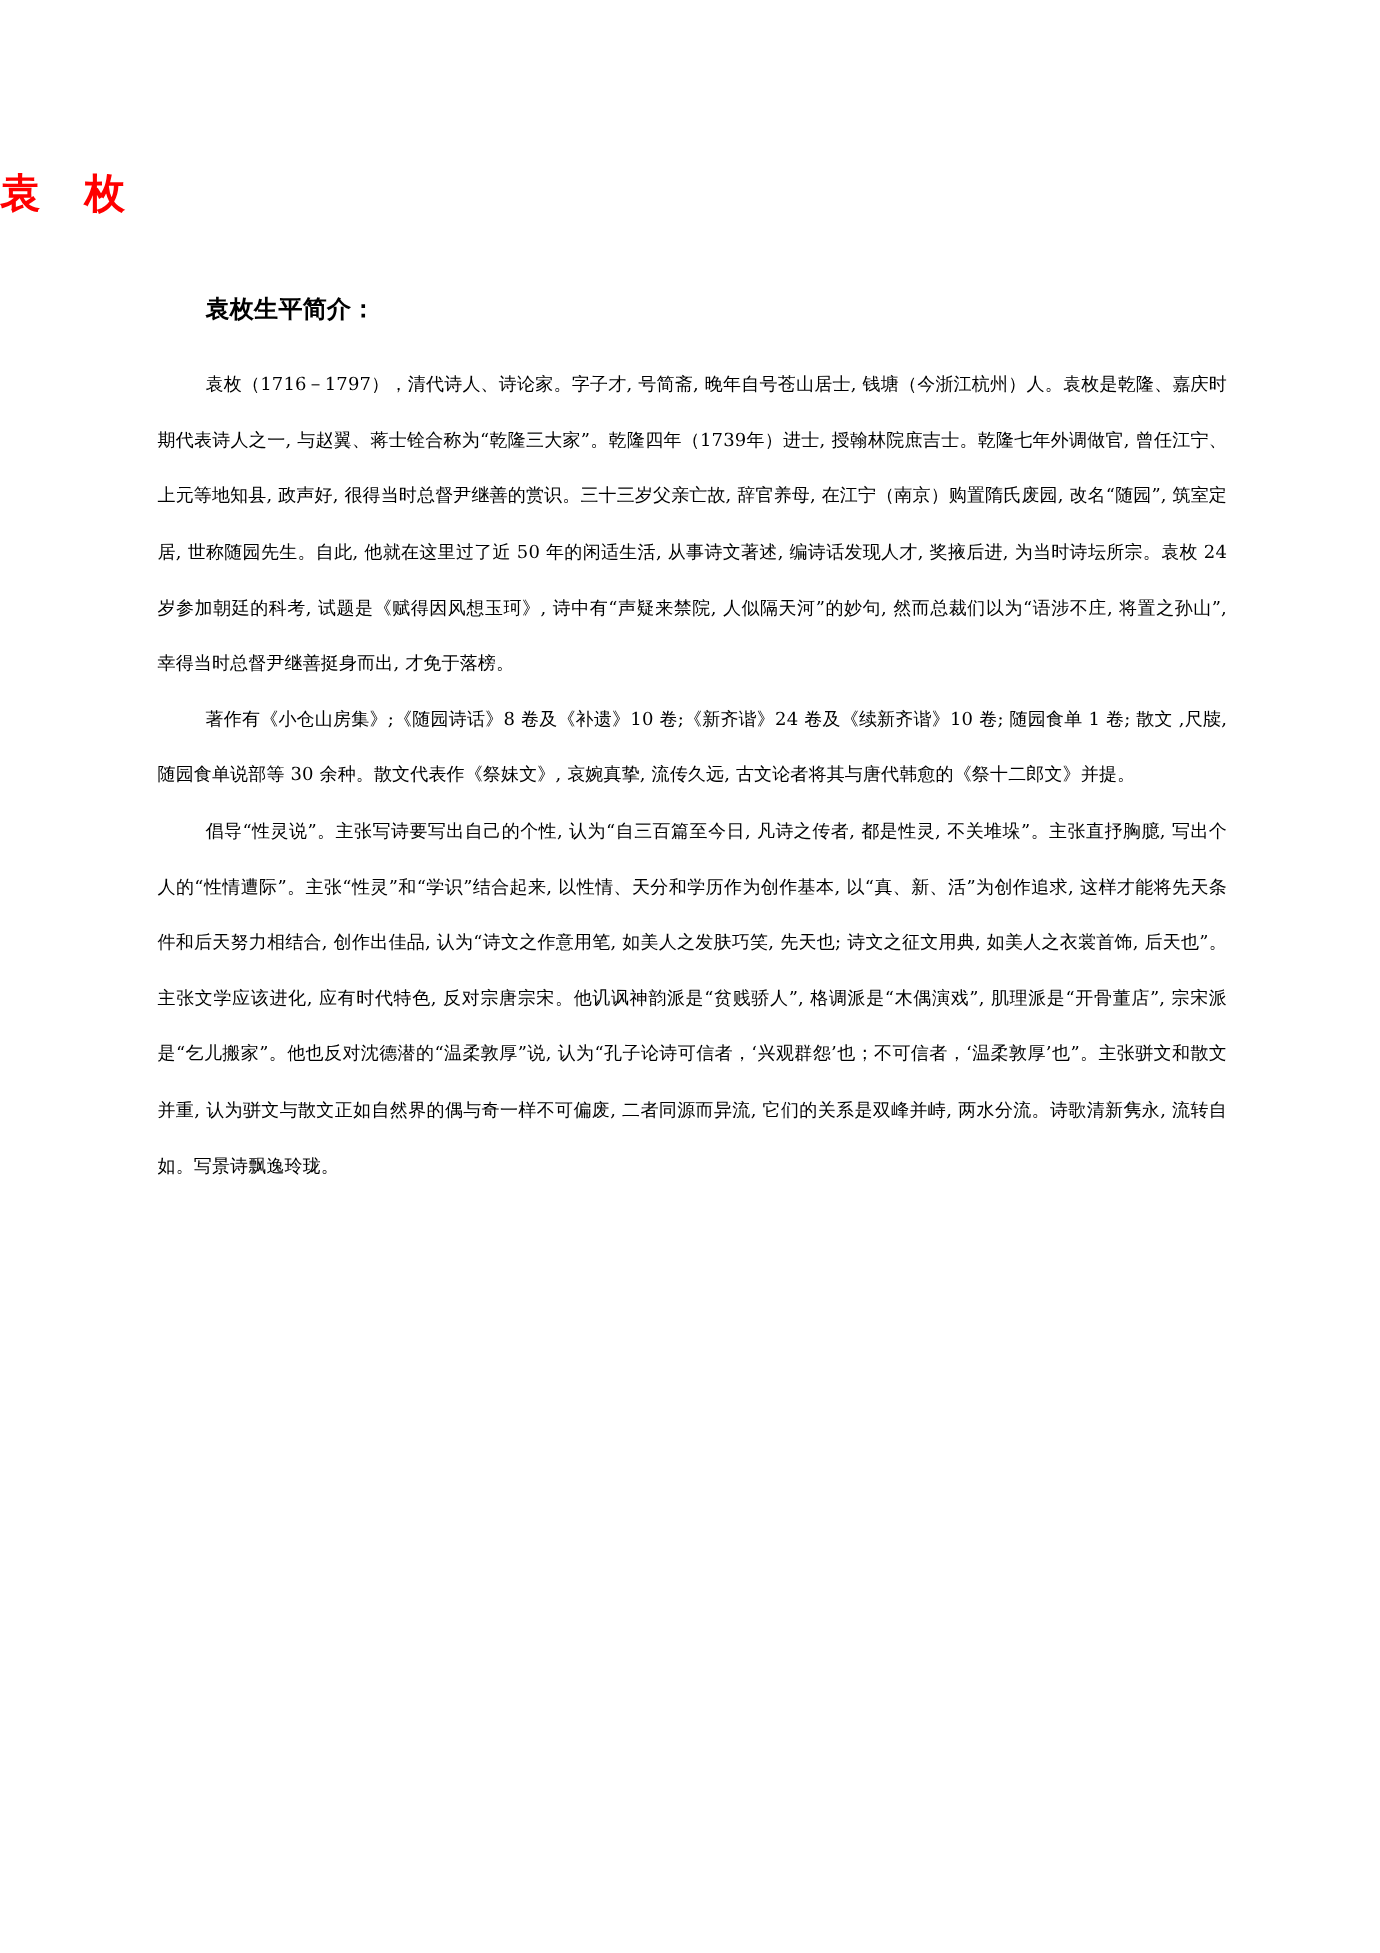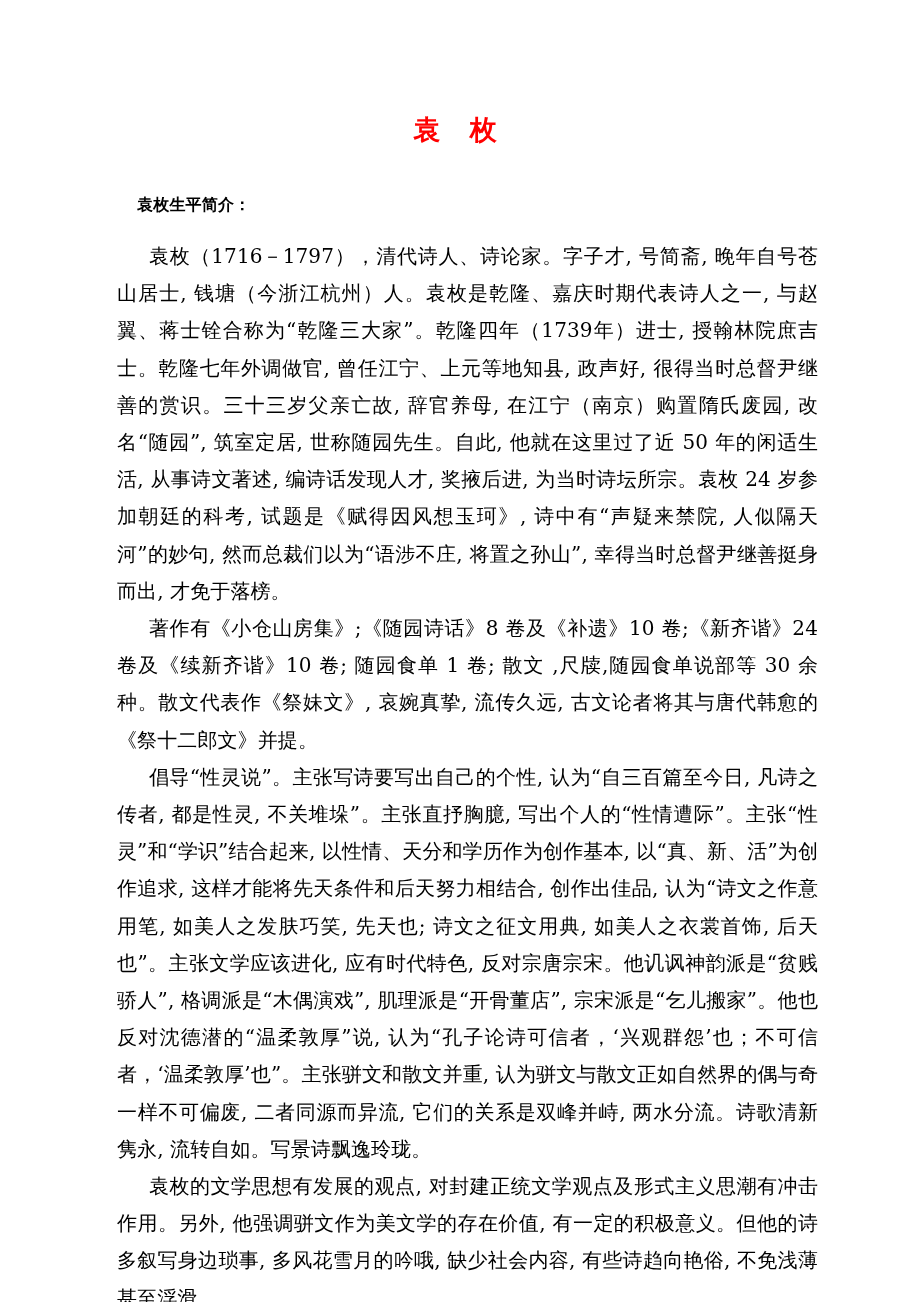--- a/index.html
+++ b/index.html
@@ -16,21 +16,21 @@
     -webkit-font-smoothing: antialiased;
   }
   .page {
     position: relative;
     width: 920px;
     height: 1302px;
     box-sizing: border-box;
     padding: 0;
   }
   .doc-title {
-    text-align: center;
+    text-align: left;
     color: #ff0000;
     font-size: 27px;
     font-weight: 700;
     letter-spacing: 10px;
     margin: 0;
     padding-top: 112px;
     line-height: 36px;
     font-family: "DejaVu Serif", "Liberation Serif", serif;
   }
   .body-block {
@@ -38,26 +38,26 @@
     padding-left: 105px;
     padding-right: 102px;
   }
   .section-heading {
     font-size: 16px;
     font-weight: 700;
     line-height: 37px;
     margin: 0 0 13px 0;
     text-indent: 32px;
     letter-spacing: 0.2px;
-    font-family: Liberation Mono, monospace;
+    font-family: Liberation Sans, sans-serif;
   }
   p.para {
-    font-size: 20px;
+    font-size: 12px;
     line-height: 37.2px;
-    margin: 0 0 0 12px;
+    margin: 0 0 0 0;
     text-indent: 32px;
     text-align: justify;
     text-justify: inter-ideograph;
     letter-spacing: 0.1px;
     word-break: break-all;
     font-family: "DejaVu Serif", "Liberation Serif", serif;
   }
 </style>
 </head>
 <body>
@@ -69,17 +69,16 @@
   <div class="body-block">
 
     <div class="section-heading">袁枚生平简介：</div>
 
     <p class="para">袁枚（1716－1797），清代诗人、诗论家。字子才, 号简斋, 晚年自号苍山居士, 钱塘（今浙江杭州）人。袁枚是乾隆、嘉庆时期代表诗人之一, 与赵翼、蒋士铨合称为“乾隆三大家”。乾隆四年（1739年）进士, 授翰林院庶吉士。乾隆七年外调做官, 曾任江宁、上元等地知县, 政声好, 很得当时总督尹继善的赏识。三十三岁父亲亡故, 辞官养母, 在江宁（南京）购置隋氏废园, 改名“随园”, 筑室定居, 世称随园先生。自此, 他就在这里过了近 50 年的闲适生活, 从事诗文著述, 编诗话发现人才, 奖掖后进, 为当时诗坛所宗。袁枚 24 岁参加朝廷的科考, 试题是《赋得因风想玉珂》, 诗中有“声疑来禁院, 人似隔天河”的妙句, 然而总裁们以为“语涉不庄, 将置之孙山”, 幸得当时总督尹继善挺身而出, 才免于落榜。</p>
 
     <p class="para">著作有《小仓山房集》;《随园诗话》8 卷及《补遗》10 卷;《新齐谐》24 卷及《续新齐谐》10 卷; 随园食单 1 卷; 散文 ,尺牍,随园食单说部等 30 余种。散文代表作《祭妹文》, 哀婉真挚, 流传久远, 古文论者将其与唐代韩愈的《祭十二郎文》并提。</p>
 
     <p class="para">倡导“性灵说”。主张写诗要写出自己的个性, 认为“自三百篇至今日, 凡诗之传者, 都是性灵, 不关堆垛”。主张直抒胸臆, 写出个人的“性情遭际”。主张“性灵”和“学识”结合起来, 以性情、天分和学历作为创作基本, 以“真、新、活”为创作追求, 这样才能将先天条件和后天努力相结合, 创作出佳品, 认为“诗文之作意用笔, 如美人之发肤巧笑, 先天也; 诗文之征文用典, 如美人之衣裳首饰, 后天也”。主张文学应该进化, 应有时代特色, 反对宗唐宗宋。他讥讽神韵派是“贫贱骄人”, 格调派是“木偶演戏”, 肌理派是“开骨董店”, 宗宋派是“乞儿搬家”。他也反对沈德潜的“温柔敦厚”说, 认为“孔子论诗可信者，‘兴观群怨’也；不可信者，‘温柔敦厚’也”。主张骈文和散文并重, 认为骈文与散文正如自然界的偶与奇一样不可偏废, 二者同源而异流, 它们的关系是双峰并峙, 两水分流。诗歌清新隽永, 流转自如。写景诗飘逸玲珑。</p>
 
-    <p class="para">袁枚的文学思想有发展的观点, 对封建正统文学观点及形式主义思潮有冲击作用。另外, 他强调骈文作为美文学的存在价值, 有一定的积极意义。但他的诗多叙写身边琐事, 多风花雪月的吟哦, 缺少社会内容, 有些诗趋向艳俗, 不免浅薄甚至浮滑。</p>
 
   </div>
 
 </div>
 
 </body></html>

